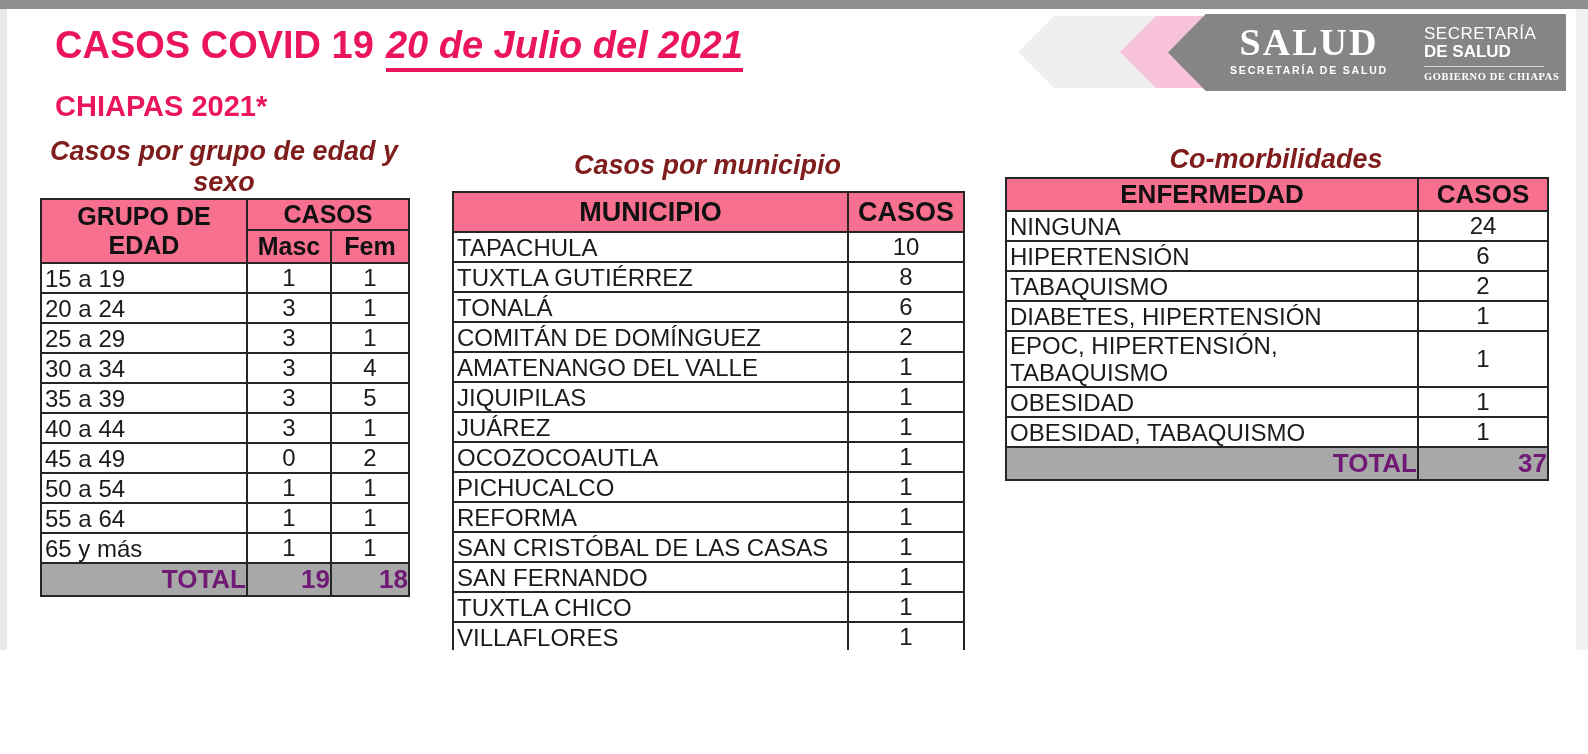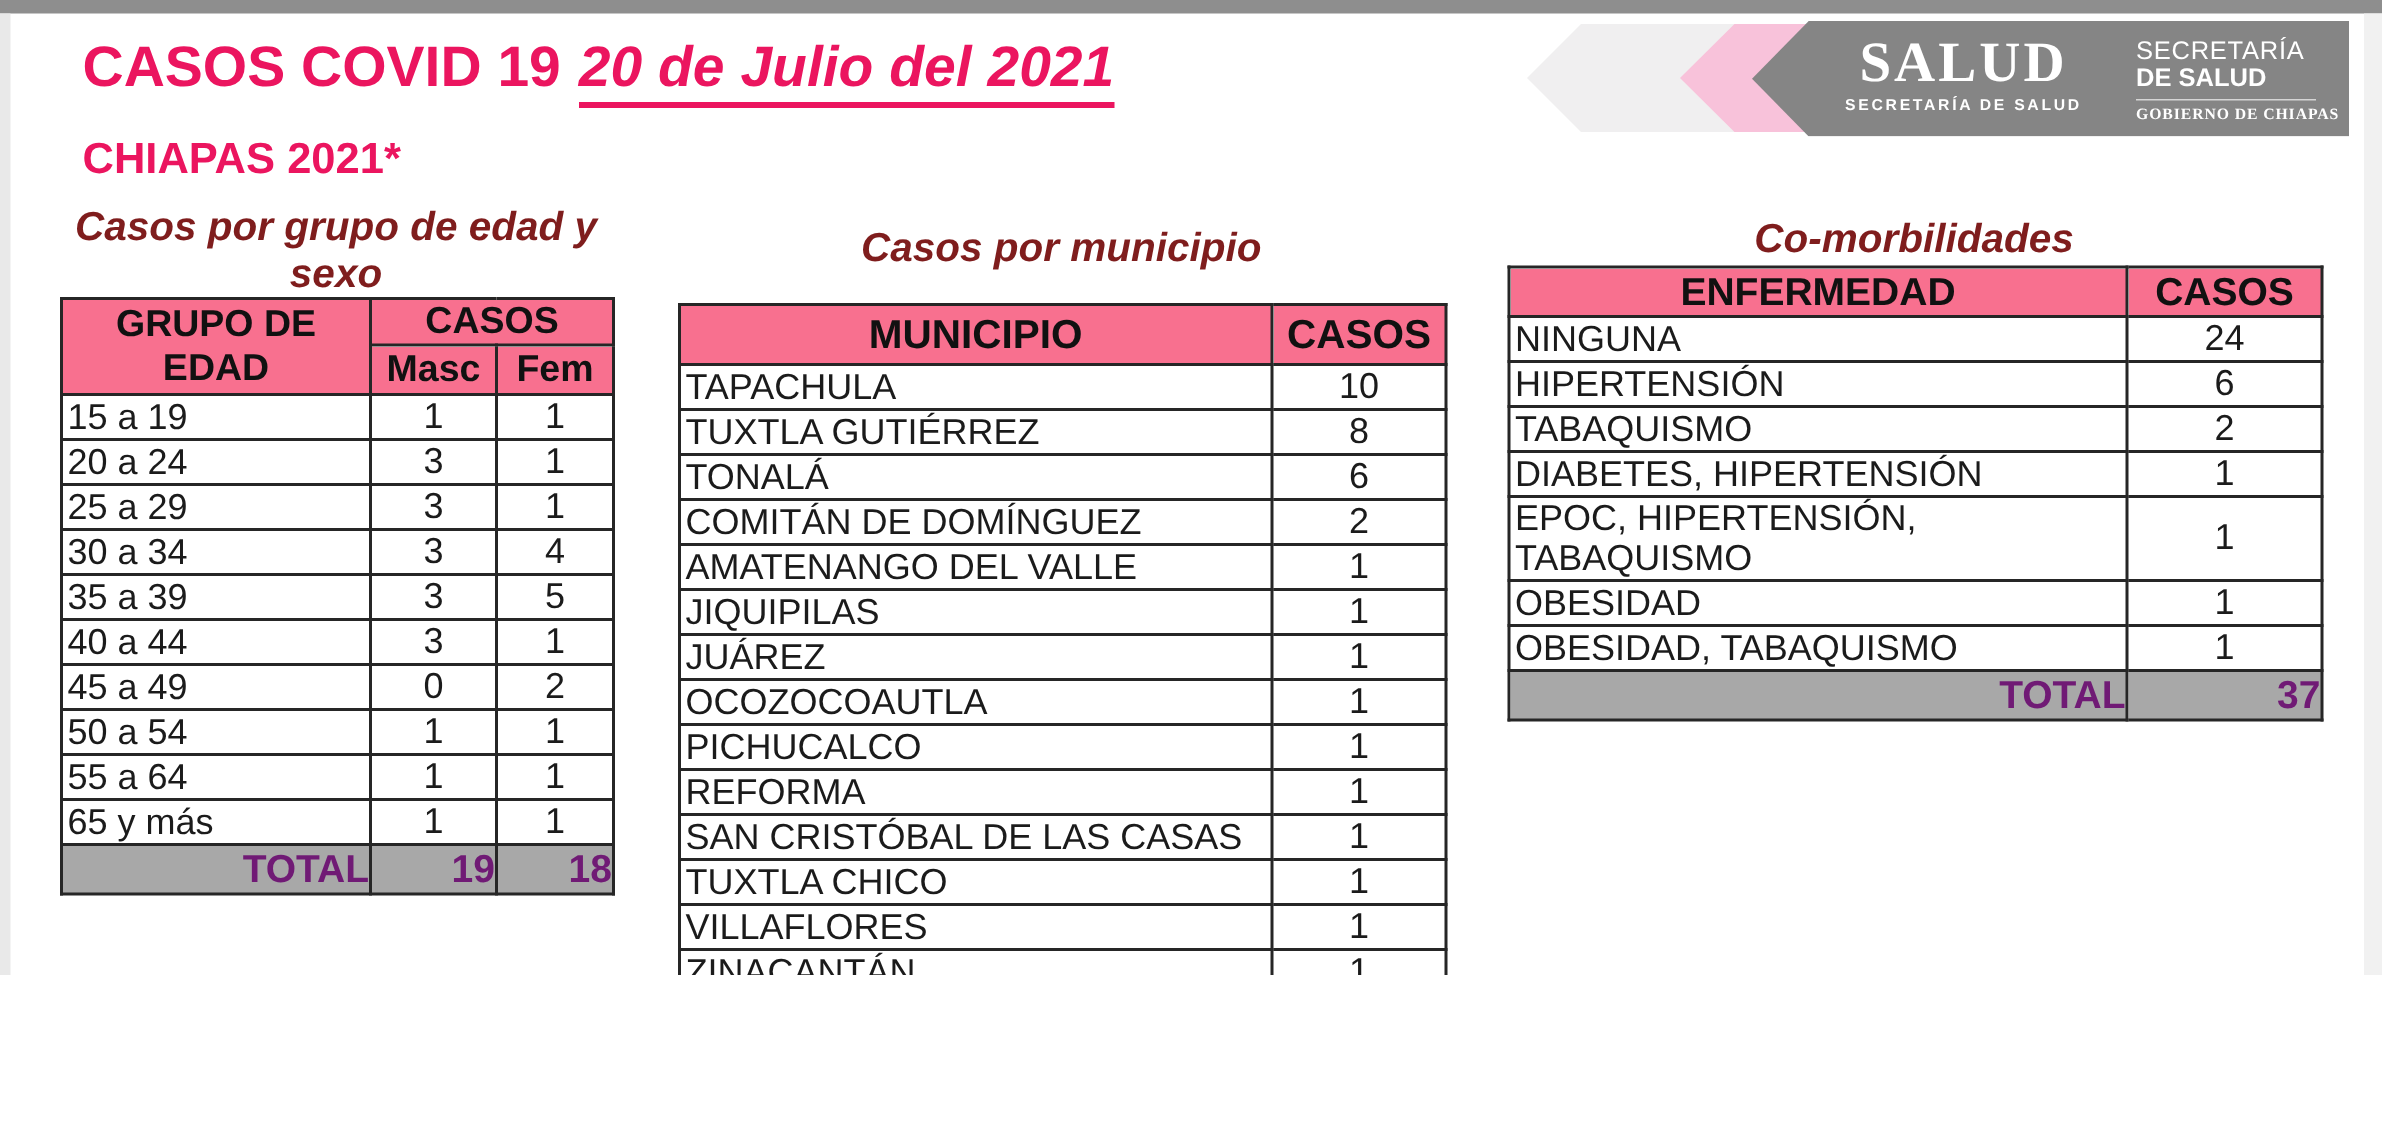--- a/index.html
+++ b/index.html
@@ -43,21 +43,21 @@
   td.cell-num{text-align:center;}
   tr.total-row td{background:var(--total-row-gray);color:#701a75;font-weight:bold;
     text-align:right;font-size:26px;height:30px;}
 
   .t1{left:40px;top:198px;width:368px;}
   .t1 th{font-size:25px;}
   .t1 .hrow1{height:29px;}
   .t1 .hrow2{height:33px;}
   .t1 tbody tr{height:29px;}
 
-  .t2{left:452px;top:202px;width:511px;}
+  .t2{left:452px;top:191px;width:511px;}
   .t2 th{font-size:27px;height:40px;}
   .t2 tbody tr{height:29px;}
 
   .t3{left:1005px;top:177px;width:542px;}
   .t3 th{font-size:26px;height:33px;}
   .t3 tbody tr{height:29px;}
   .t3 tr.total-row td{height:29px;}
 
   
   .logo{position:absolute;left:1010px;top:12px;width:556px;height:80px;}
@@ -265,20 +265,24 @@
         <tr>
           <td class="cell-left">REFORMA</td>
           <td class="cell-num">1</td>
         </tr>
 
         <tr>
           <td class="cell-left">SAN CRISTÓBAL DE LAS CASAS</td>
           <td class="cell-num">1</td>
         </tr>
 
+        <tr>
+          <td class="cell-left">SAN FERNANDO</td>
+          <td class="cell-num">1</td>
+        </tr>
 
         <tr>
           <td class="cell-left">TUXTLA CHICO</td>
           <td class="cell-num">1</td>
         </tr>
 
         <tr>
           <td class="cell-left">VILLAFLORES</td>
           <td class="cell-num">1</td>
         </tr>

